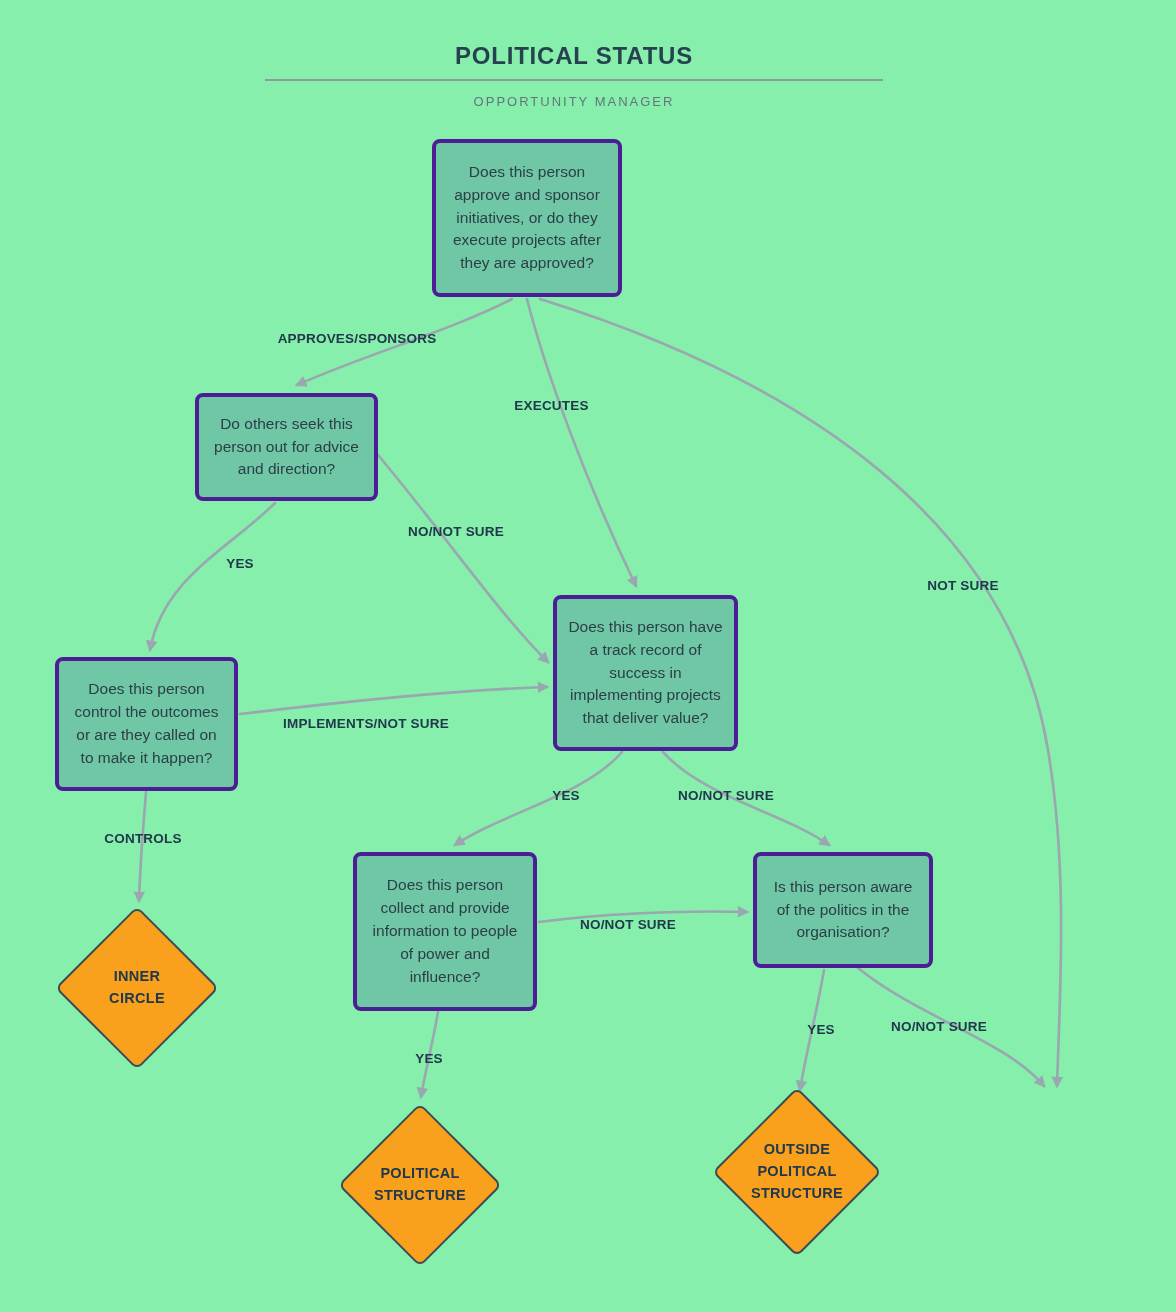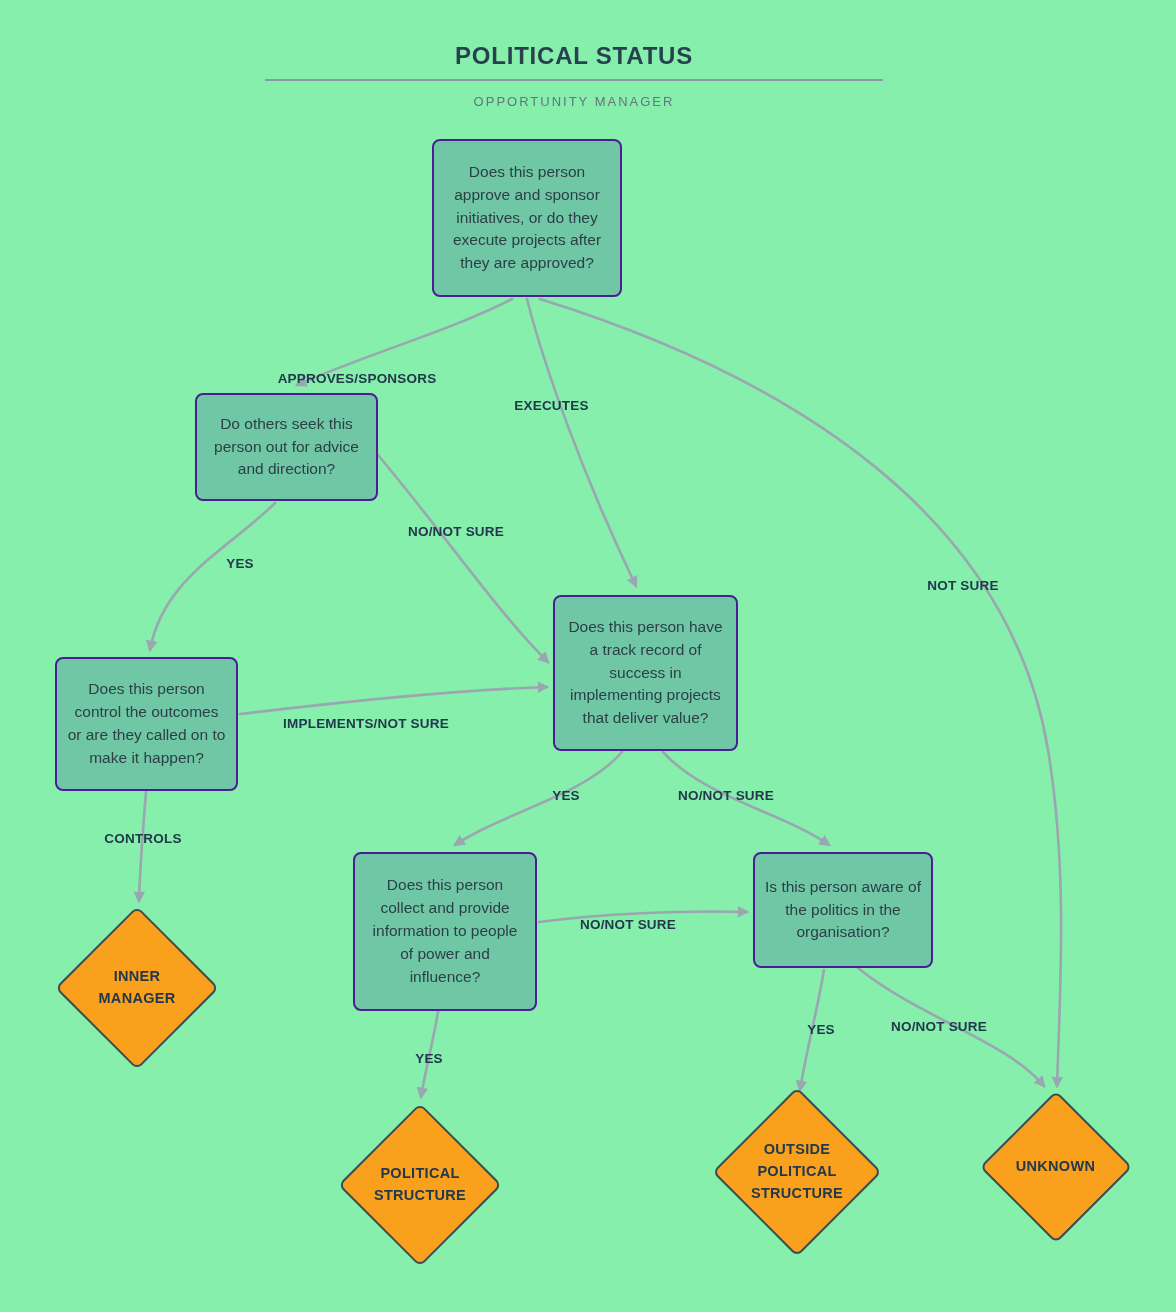--- a/index.html
+++ b/index.html
@@ -40,21 +40,21 @@
     stroke: #9aa6b0;
     stroke-width: 2.6;
     stroke-linecap: round;
   }
 
   
   .node {
     position: absolute;
     box-sizing: border-box;
     background: #6fc7a5;
-    border: 2px solid #4c1d95;
+    border: 4px solid #4c1d95;
     border-radius: 8px;
     display: flex;
     align-items: center;
     justify-content: center;
     text-align: center;
     padding: 8px 10px;
     color: #2c3e46;
     font-size: 15.5px;
     line-height: 1.48;
   }
@@ -145,39 +145,35 @@
   <div class="node" style="left:353px; top:852px; width:184px; height:159px;">
     <span>Does this person collect and provide information to people of power and influence?</span>
   </div>
 
   <div class="node" style="left:753px; top:852px; width:180px; height:116px;">
     <span>Is this person aware of the politics in the organisation?</span>
   </div>
 
   <div class="terminal" style="left:58px; top:909px; width:158px; height:158px;">
     <div class="diamond" style="width:112px; height:112px;"></div>
-    <div class="terminal-label" style="width:80px;">INNER MANAGER</div>
+    <div class="terminal-label" style="width:80px;">INNER CIRCLE</div>
   </div>
 
   <div class="terminal" style="left:715px; top:1090px; width:164px; height:164px;">
     <div class="diamond" style="width:116px; height:116px;"></div>
     <div class="terminal-label" style="width:115px;">OUTSIDE POLITICAL STRUCTURE</div>
   </div>
 
   <div class="terminal" style="left:341px; top:1106px; width:158px; height:158px;">
     <div class="diamond" style="width:112px; height:112px;"></div>
     <div class="terminal-label" style="width:110px;">POLITICAL STRUCTURE</div>
   </div>
 
-  <div class="terminal" style="left:982px; top:1093px; width:147px; height:147px;">
-    <div class="diamond" style="width:104px; height:104px;"></div>
-    <div class="terminal-label" style="width:120px;">UNKNOWN</div>
-  </div>
 
-  <span class="edge-label" style="left:357px; top:338px;margin-top:40px;">APPROVES/SPONSORS</span>
+  <span class="edge-label" style="left:357px; top:338px;">APPROVES/SPONSORS</span>
   <span class="edge-label" style="left:528px; top:405px;padding-left:47px;">EXECUTES</span>
   <span class="edge-label" style="left:963px; top:585px;">NOT SURE</span>
   <span class="edge-label" style="left:240px; top:563px;">YES</span>
   <span class="edge-label" style="left:456px; top:531px;">NO/NOT SURE</span>
   <span class="edge-label" style="left:366px; top:707px;margin-top:16px;">IMPLEMENTS/NOT SURE</span>
   <span class="edge-label" style="left:143px; top:838px;">CONTROLS</span>
   <span class="edge-label" style="left:566px; top:795px;">YES</span>
   <span class="edge-label" style="left:726px; top:795px;">NO/NOT SURE</span>
   <span class="edge-label" style="left:628px; top:924px;">NO/NOT SURE</span>
   <span class="edge-label" style="left:429px; top:1058px;">YES</span>

